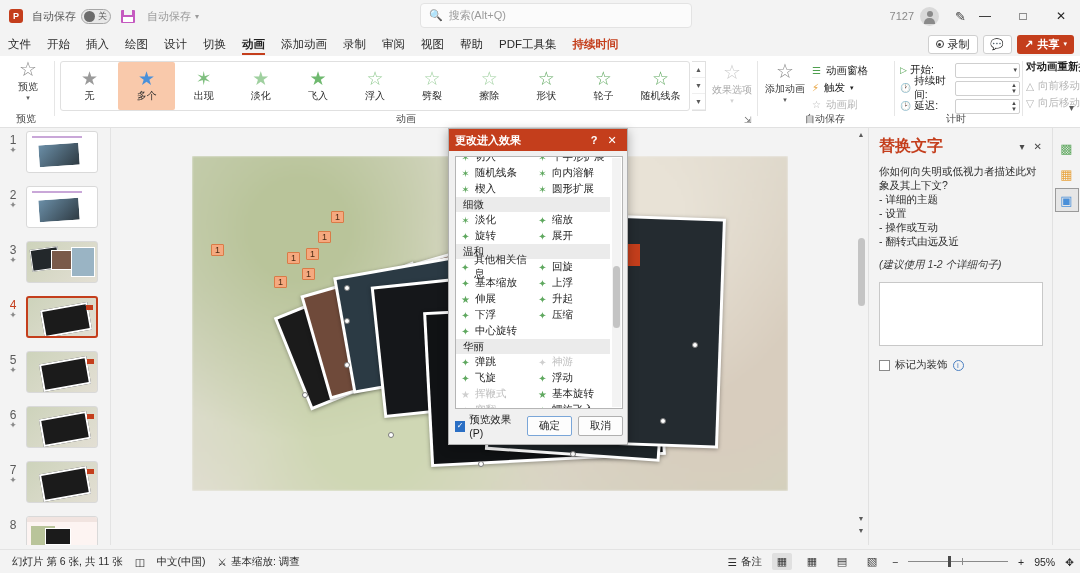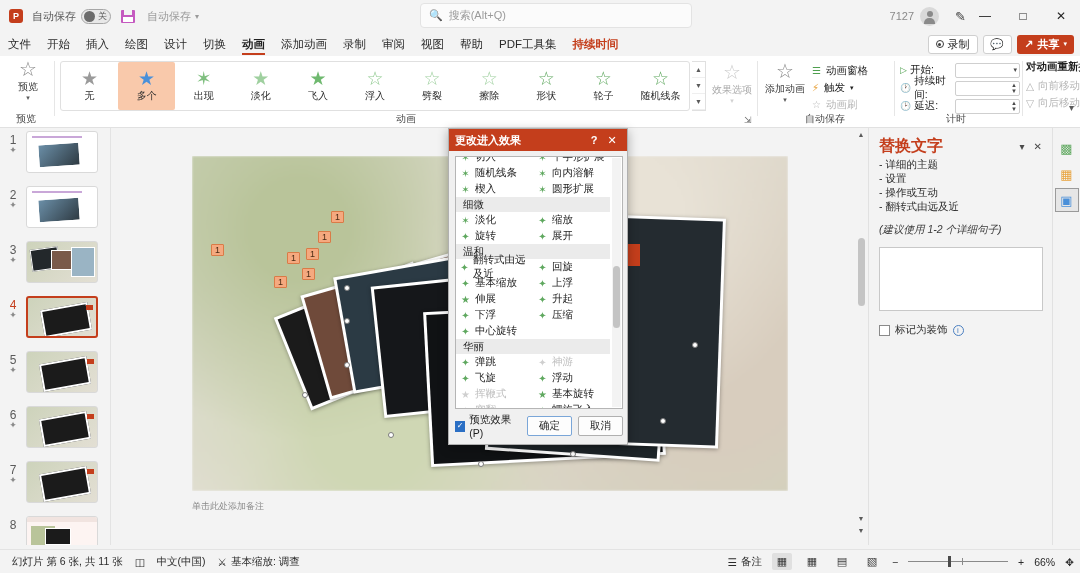--- a/index.html
+++ b/index.html
@@ -478,37 +478,37 @@
 
       <div class="anumber" style="left:139px;top:55px">1</div>
       <div class="anumber" style="left:126px;top:75px">1</div>
       <div class="anumber" style="left:114px;top:92px">1</div>
       <div class="anumber" style="left:95px;top:96px">1</div>
       <div class="anumber" style="left:110px;top:112px">1</div>
       <div class="anumber" style="left:82px;top:120px">1</div>
       <div class="anumber" style="left:19px;top:88px">1</div>
     </div>
 
-    <div class="notes">单击此处添加备注</div>
 
     <div class="vscroll">
       <div class="vsbtn" style="top:2px">▲</div>
       <div class="vthumb"></div>
       <div class="vsbtn" style="bottom:22px">▼</div>
       <div class="vsbtn" style="bottom:10px">▼</div>
     </div>
   </div>
 
   <div class="altpane">
     <div class="hdrrow">
       <h2>替换文字</h2>
       <span class="sp"></span>
       <span class="hico">▾</span>
       <span class="hico">✕</span>
     </div>
+    <div class="altq">你如何向失明或低视力者描述此对象及其上下文?</div>
     <div class="altli">- 详细的主题</div>
     <div class="altli">- 设置</div>
     <div class="altli">- 操作或互动</div>
     <div class="altli">- 翻转式由远及近</div>
     <div class="althint">(建议使用 1-2 个详细句子)</div>
     <div class="alttext"></div>
     <div class="altchk">
       <span class="cbox"></span>
       <span>标记为装饰</span>
       <span class="infoi">i</span>
@@ -588,21 +588,21 @@
           <span class="eff">
               <span class="si">✦</span>
               <span>展开</span>
             </span>
         </div>
 
         <div class="cat">温和</div>
         <div class="rowpair">
           <span class="eff">
               <span class="si">✦</span>
-              <span>翻转式由远及近</span>
+              <span>其他相关信息</span>
             </span>
           <span class="eff">
               <span class="si">✦</span>
               <span>回旋</span>
             </span>
         </div>
         <div class="rowpair">
           <span class="eff">
               <span class="si">✦</span>
               <span>基本缩放</span>
@@ -716,18 +716,18 @@
       <span class="viewbtn">▦</span>
       <span class="viewbtn">▤</span>
       <span class="viewbtn">▧</span>
       <span>−</span>
       <span class="zslider">
         <span class="ztrack"></span>
         <span class="zknob"></span>
         <span class="zmid"></span>
       </span>
       <span>+</span>
-      <span>66%</span>
+      <span>95%</span>
       <span>✥</span>
     </span>
   </div>
 
 </div>
 
 </body></html>

